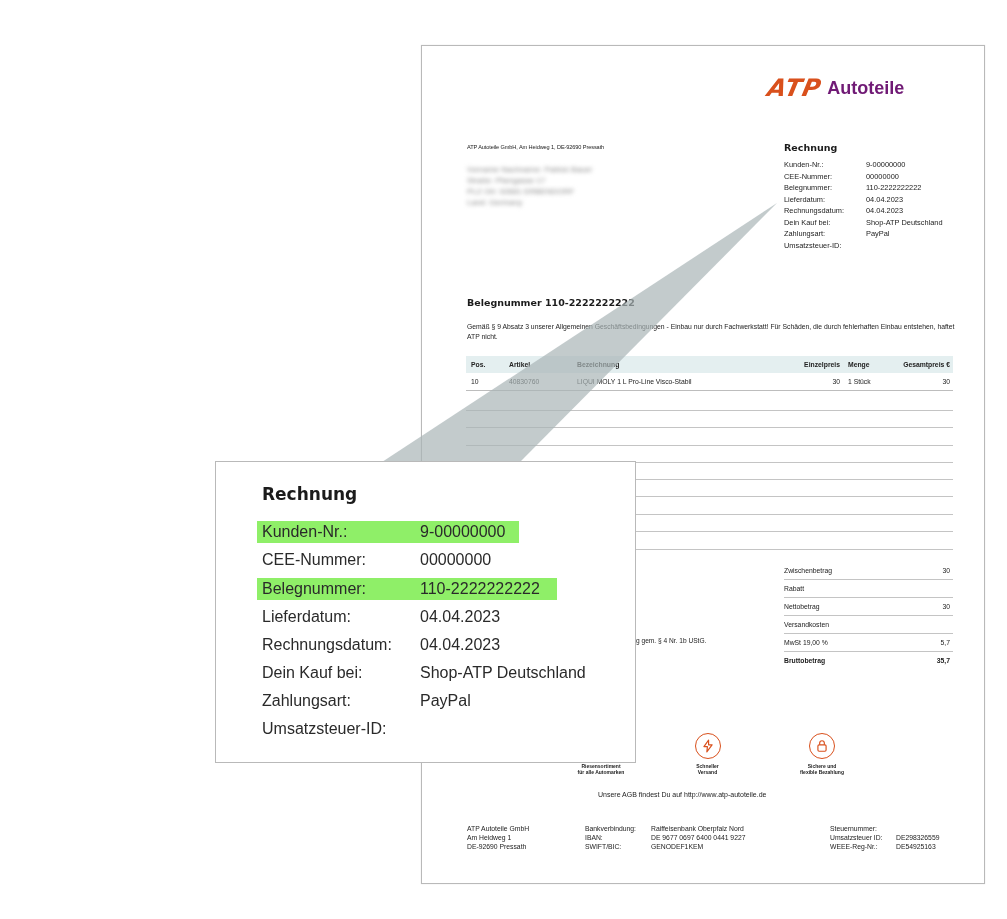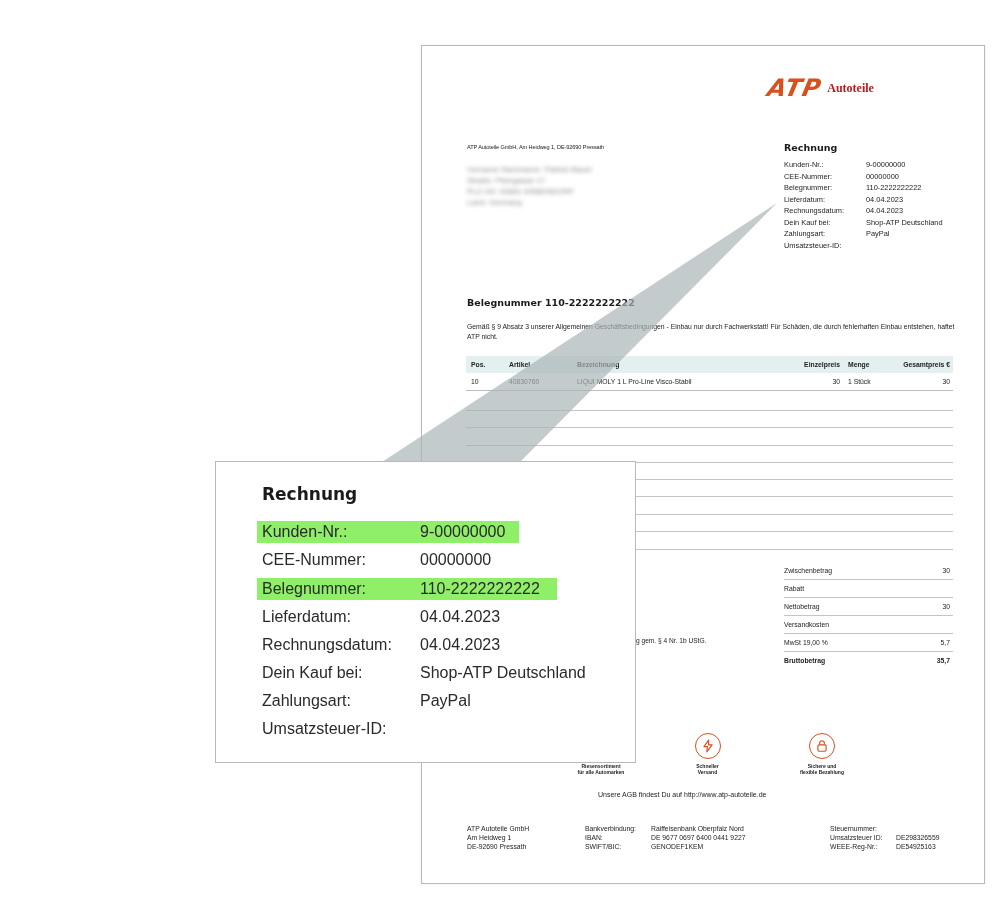--- a/index.html
+++ b/index.html
@@ -4,21 +4,21 @@
 <style>
   html, body { margin:0; padding:0; }
   body { width:1007px; height:919px; background:#ffffff; position:relative; overflow:hidden;
          font-family:"Liberation Sans", sans-serif; color:#1b1b1b; }
   .abs { position:absolute; }
   .page { position:absolute; left:421px; top:45px; width:562px; height:837px;
           border:1px solid #b9b9b9; background:#fff; box-shadow:0 0 1px #ddd; }
   .logo { position:absolute; left:768px; top:74px; display:flex; align-items:center; gap:6px; }
   .logo-atp { font-family:"DejaVu Sans", sans-serif; font-weight:bold; font-style:italic; font-size:24px;
               color:#d9501c; letter-spacing:1px; transform:skewX(-12deg); }
-  .logo-text { font-family:Liberation Serif, serif; font-weight:bold; font-size:12px; color:#b91c1c; }
+  .logo-text { font-family:Liberation Sans, sans-serif; font-weight:bold; font-size:18px; color:#701a75; }
   .sender { font-size:5.6px; letter-spacing:-0.1px; color:#222; }
   .blur { filter:blur(2.2px); color:#888; font-size:8px; line-height:11px; }
   .inv-title { font-family:"DejaVu Sans", sans-serif; font-weight:bold; font-size:9.5px; }
   .inv-grid { font-size:7.4px; line-height:11.5px; color:#222; }
   .inv-row { display:flex; }
   .inv-row .k { width:82px; }
   .doc-heading { font-family:"DejaVu Sans", sans-serif; font-weight:bold; font-size:9.5px;text-align:right; }
   .note { font-size:6.8px; line-height:10px; width:490px; color:#222; }
   .tbl { position:absolute; left:466px; top:356px; width:487px; font-size:6.8px; color:#222; }
   .thead { display:flex; height:17px; align-items:center; background:#e4eff0; font-weight:bold; }

